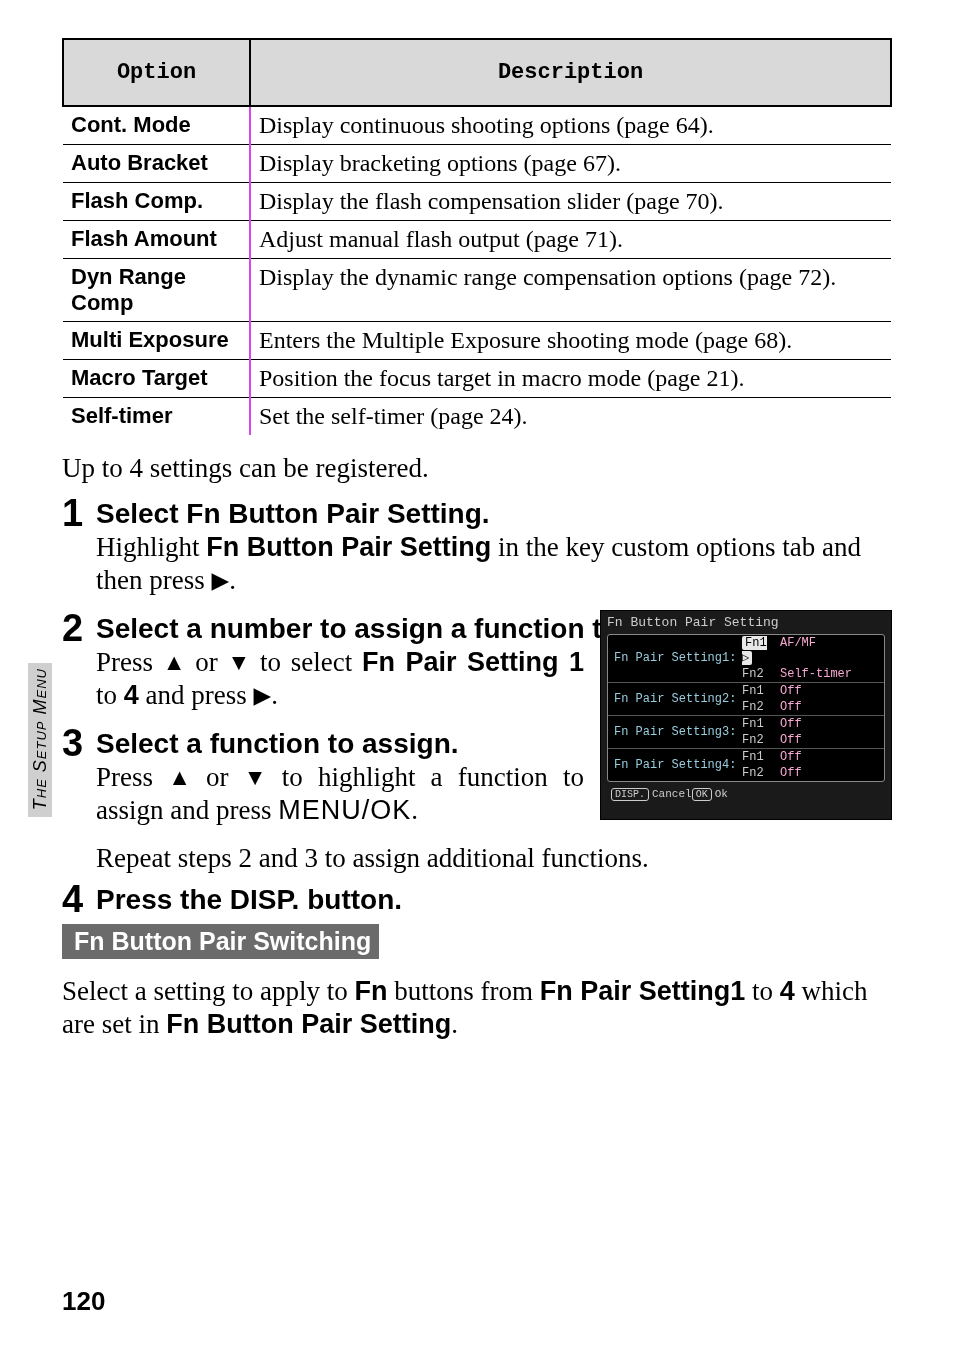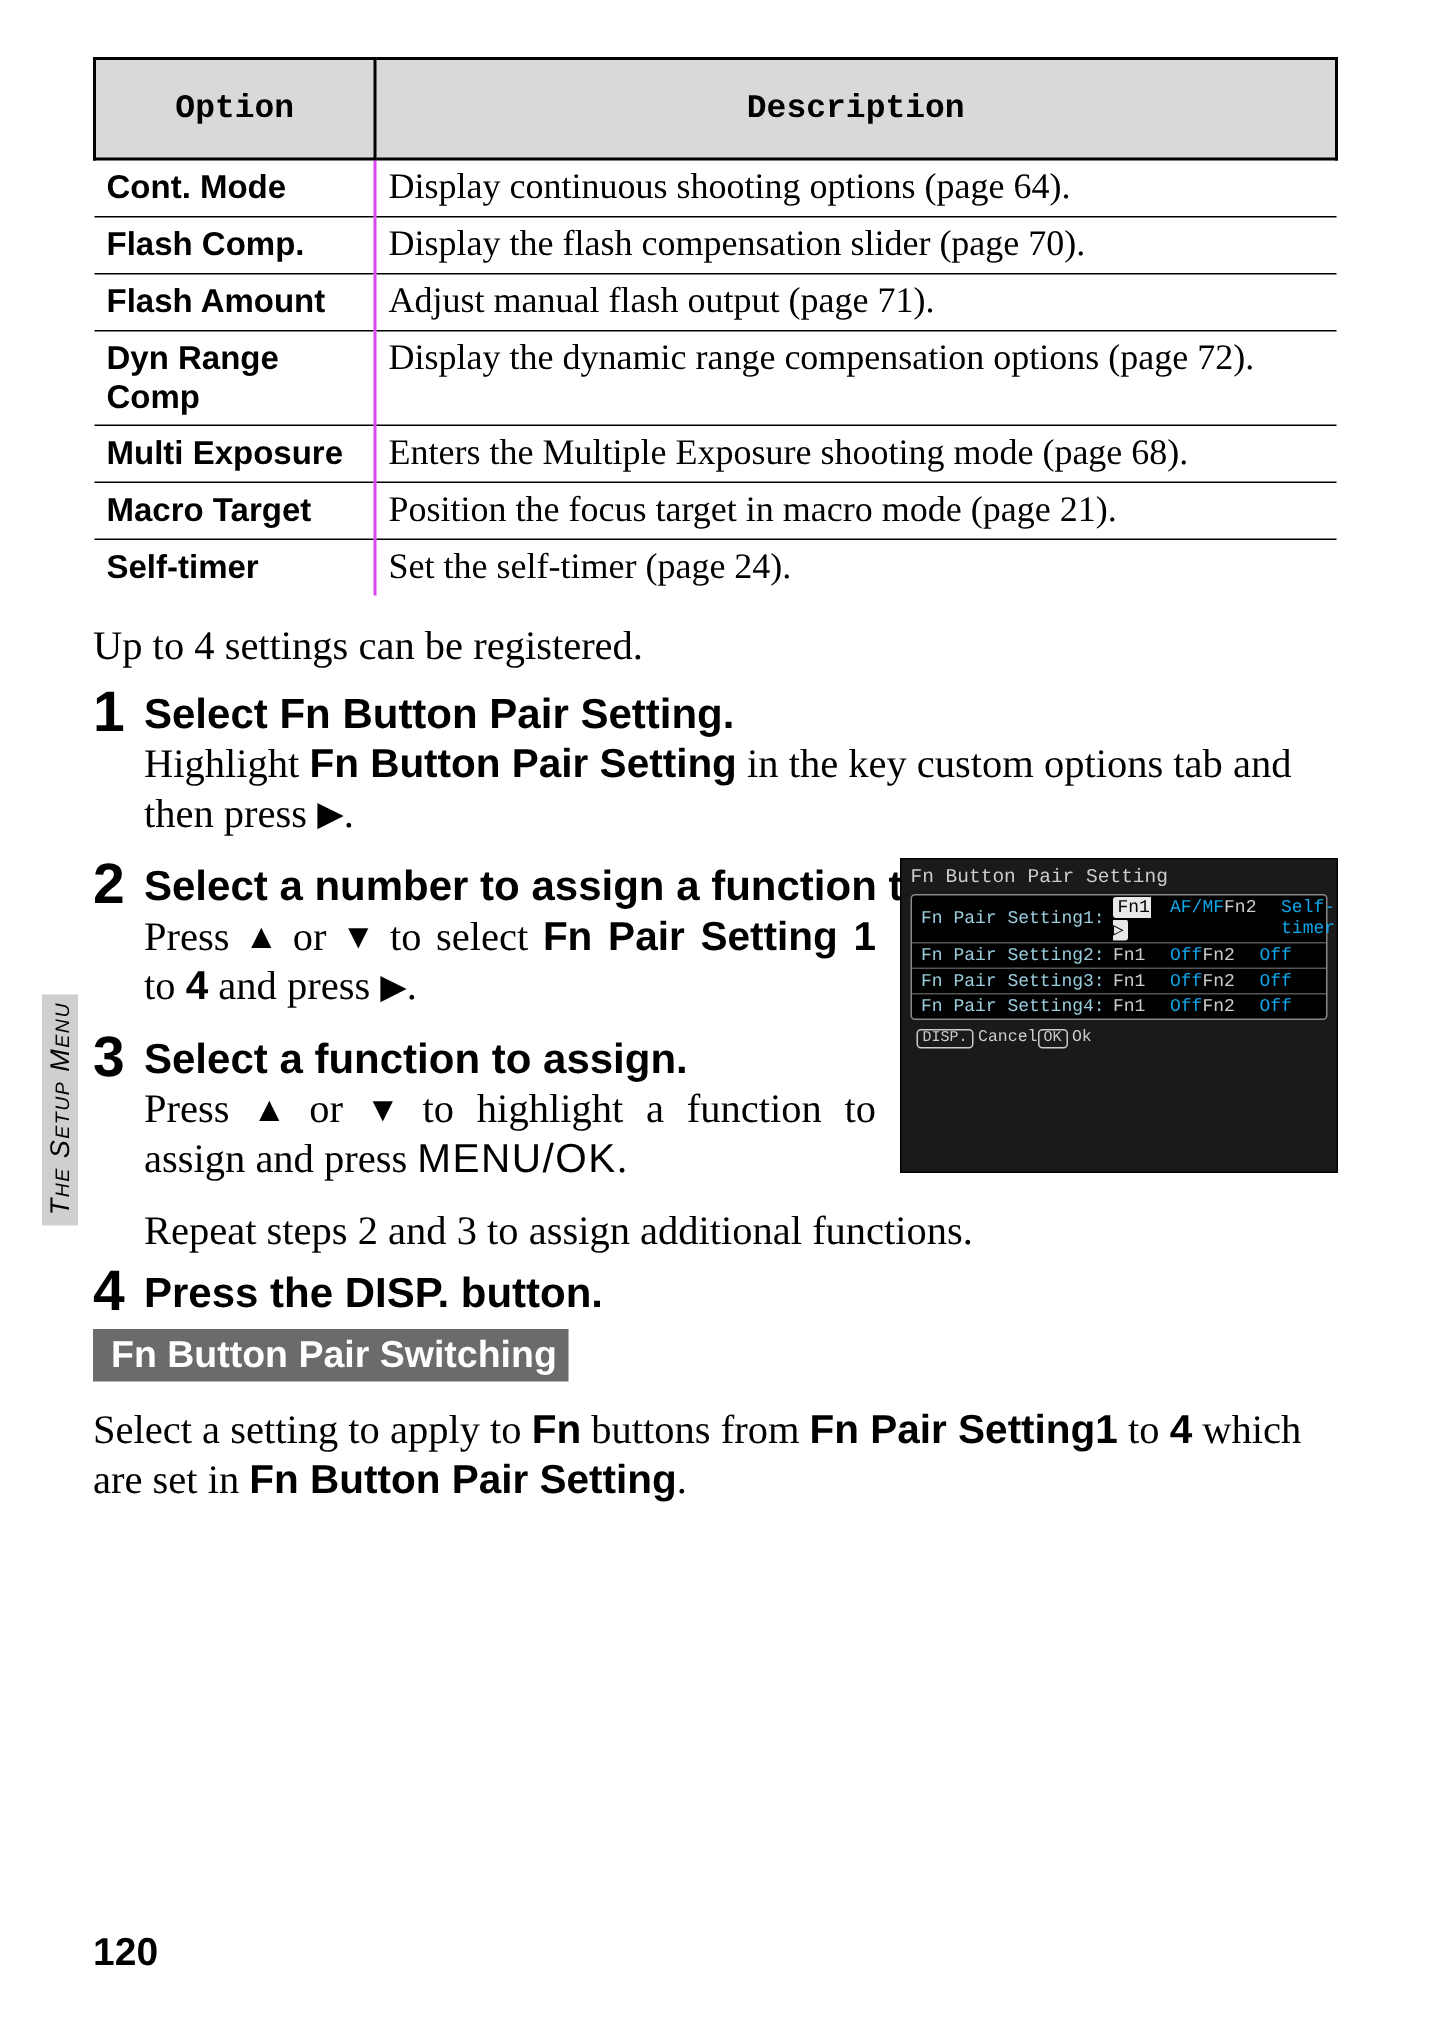--- a/index.html
+++ b/index.html
@@ -89,22 +89,22 @@
   .ss-box{
     margin:2px 6px 0 6px;
     background:#000;
     border:1px solid #888;
     border-radius:3px;
   }
   .ss-row{display:flex;border-bottom:1px solid #555;padding:0}
   .ss-row:last-child{border-bottom:none}
   .ss-left{flex:0 0 128px;color:#9cd;font-size:12px;display:flex;align-items:center;padding-left:6px}
   .ss-mid{flex:0 0 38px;color:#ccc;font-size:12px}
-  .ss-right{flex:1;color:#0ea5e9;font-size:12px}
-  .ss-sub{display:flex;}
+  .ss-right{flex:1;color:#f9a8d4;font-size:12px}
+  .ss-sub{display:flex;flex-direction:column}
   .ss-line{display:flex;padding:1px 0}
   .hl{background:#e8e8e8;color:#000;padding:0 3px;border-radius:2px}
   .ss-foot{display:flex;padding:6px 10px 4px;font-size:11px;color:#ccc}
   .pill{display:inline-block;border:1px solid #ccc;border-radius:3px;padding:0 3px;font-size:10px;margin-right:3px}
   .repeat{font-size:27px;margin:16px 0 10px 0}
   .section-bar-wrap{margin-left:0;margin-top:4px}
   .bar-inner{
     display:inline-block;background:#6b6b6b;color:#fff;
     font-family:Arial,Helvetica,sans-serif;font-weight:bold;font-size:25px;
     padding:3px 8px 3px 12px;
@@ -134,20 +134,24 @@
       <th>Option</th>
       <th>Description</th>
     </tr>
   </thead>
   <tbody id="opts-body">
       <tr>
         <td class="optname">Cont. Mode</td>
         <td>Display continuous shooting options (page 64).</td>
       </tr>
       <tr>
+        <td class="optname">Auto Bracket</td>
+        <td>Display bracketing options (page 67).</td>
+      </tr>
+      <tr>
         <td class="optname">Flash Comp.</td>
         <td>Display the flash compensation slider (page 70).</td>
       </tr>
       <tr>
         <td class="optname">Flash Amount</td>
         <td>Adjust manual flash output (page 71).</td>
       </tr>
       <tr>
         <td class="optname">Dyn Range Comp</td>
         <td>Display the dynamic range compensation options (page 72).</td>

